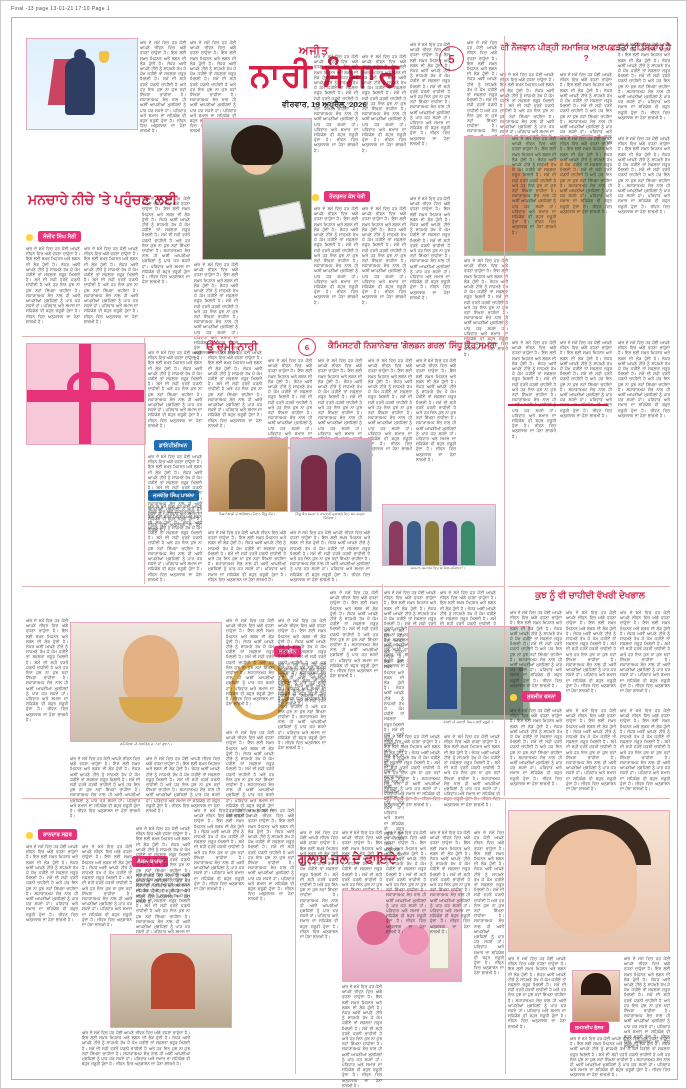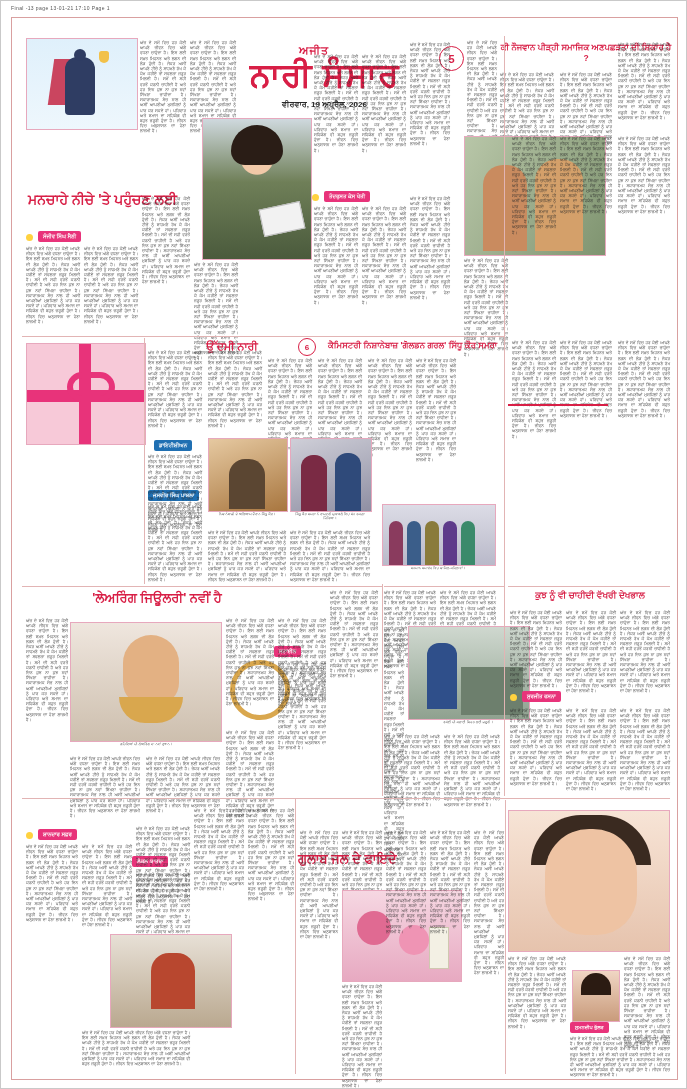--- a/index.html
+++ b/index.html
@@ -203,21 +203,20 @@
     <div class="cap" style="left:370px;top:548px;width:112px;">ਸਨਮਾਨ ਸਮਾਰੋਹ ਵਿਚ ਸ਼ਾਮਿਲ ਮਹਿਲਾਵਾਂ।</div>
 
     <div class="col txt" style="left:370px;top:486px;width:0px;height:0px;"></div>
 
     <div class="col txt" style="left:500px;top:322px;width:44px;height:236px;">ਅੱਜ ਦੇ ਸਮੇਂ ਵਿਚ ਹਰ ਕੋਈ ਆਪਣੇ ਜੀਵਨ ਵਿਚ ਅੱਗੇ ਵਧਣਾ ਚਾਹੁੰਦਾ ਹੈ। ਇਸ ਲਈ ਸਖ਼ਤ ਮਿਹਨਤ ਅਤੇ ਲਗਨ ਦੀ ਲੋੜ ਹੁੰਦੀ ਹੈ। ਜੇਕਰ ਅਸੀਂ ਆਪਣੇ ਟੀਚੇ ਨੂੰ ਸਾਹਮਣੇ ਰੱਖ ਕੇ ਕੰਮ ਕਰੀਏ ਤਾਂ ਸਫਲਤਾ ਜ਼ਰੂਰ ਮਿਲਦੀ ਹੈ। ਸਮੇਂ ਦੀ ਸਹੀ ਵਰਤੋਂ ਕਰਨੀ ਚਾਹੀਦੀ ਹੈ ਅਤੇ ਹਰ ਦਿਨ ਕੁਝ ਨਾ ਕੁਝ ਨਵਾਂ ਸਿੱਖਣਾ ਚਾਹੀਦਾ ਹੈ। ਸਕਾਰਾਤਮਕ ਸੋਚ ਨਾਲ ਹੀ ਅਸੀਂ ਆਪਣੀਆਂ ਮੁਸ਼ਕਿਲਾਂ ਨੂੰ ਪਾਰ ਕਰ ਸਕਦੇ ਹਾਂ। ਪਰਿਵਾਰ ਅਤੇ ਸਮਾਜ ਦਾ ਸਹਿਯੋਗ ਵੀ ਬਹੁਤ ਜ਼ਰੂਰੀ ਹੁੰਦਾ ਹੈ। ਜੀਵਨ ਵਿਚ ਅਨੁਸ਼ਾਸਨ ਦਾ ਹੋਣਾ ਲਾਜ਼ਮੀ ਹੈ।</div>
     <div class="col txt" style="left:548px;top:322px;width:52px;height:236px;">ਅੱਜ ਦੇ ਸਮੇਂ ਵਿਚ ਹਰ ਕੋਈ ਆਪਣੇ ਜੀਵਨ ਵਿਚ ਅੱਗੇ ਵਧਣਾ ਚਾਹੁੰਦਾ ਹੈ। ਇਸ ਲਈ ਸਖ਼ਤ ਮਿਹਨਤ ਅਤੇ ਲਗਨ ਦੀ ਲੋੜ ਹੁੰਦੀ ਹੈ। ਜੇਕਰ ਅਸੀਂ ਆਪਣੇ ਟੀਚੇ ਨੂੰ ਸਾਹਮਣੇ ਰੱਖ ਕੇ ਕੰਮ ਕਰੀਏ ਤਾਂ ਸਫਲਤਾ ਜ਼ਰੂਰ ਮਿਲਦੀ ਹੈ। ਸਮੇਂ ਦੀ ਸਹੀ ਵਰਤੋਂ ਕਰਨੀ ਚਾਹੀਦੀ ਹੈ ਅਤੇ ਹਰ ਦਿਨ ਕੁਝ ਨਾ ਕੁਝ ਨਵਾਂ ਸਿੱਖਣਾ ਚਾਹੀਦਾ ਹੈ। ਸਕਾਰਾਤਮਕ ਸੋਚ ਨਾਲ ਹੀ ਅਸੀਂ ਆਪਣੀਆਂ ਮੁਸ਼ਕਿਲਾਂ ਨੂੰ ਪਾਰ ਕਰ ਸਕਦੇ ਹਾਂ। ਪਰਿਵਾਰ ਅਤੇ ਸਮਾਜ ਦਾ ਸਹਿਯੋਗ ਵੀ ਬਹੁਤ ਜ਼ਰੂਰੀ ਹੁੰਦਾ ਹੈ। ਜੀਵਨ ਵਿਚ ਅਨੁਸ਼ਾਸਨ ਦਾ ਹੋਣਾ ਲਾਜ਼ਮੀ ਹੈ।</div>
     <div class="col txt" style="left:606px;top:322px;width:52px;height:236px;">ਅੱਜ ਦੇ ਸਮੇਂ ਵਿਚ ਹਰ ਕੋਈ ਆਪਣੇ ਜੀਵਨ ਵਿਚ ਅੱਗੇ ਵਧਣਾ ਚਾਹੁੰਦਾ ਹੈ। ਇਸ ਲਈ ਸਖ਼ਤ ਮਿਹਨਤ ਅਤੇ ਲਗਨ ਦੀ ਲੋੜ ਹੁੰਦੀ ਹੈ। ਜੇਕਰ ਅਸੀਂ ਆਪਣੇ ਟੀਚੇ ਨੂੰ ਸਾਹਮਣੇ ਰੱਖ ਕੇ ਕੰਮ ਕਰੀਏ ਤਾਂ ਸਫਲਤਾ ਜ਼ਰੂਰ ਮਿਲਦੀ ਹੈ। ਸਮੇਂ ਦੀ ਸਹੀ ਵਰਤੋਂ ਕਰਨੀ ਚਾਹੀਦੀ ਹੈ ਅਤੇ ਹਰ ਦਿਨ ਕੁਝ ਨਾ ਕੁਝ ਨਵਾਂ ਸਿੱਖਣਾ ਚਾਹੀਦਾ ਹੈ। ਸਕਾਰਾਤਮਕ ਸੋਚ ਨਾਲ ਹੀ ਅਸੀਂ ਆਪਣੀਆਂ ਮੁਸ਼ਕਿਲਾਂ ਨੂੰ ਪਾਰ ਕਰ ਸਕਦੇ ਹਾਂ। ਪਰਿਵਾਰ ਅਤੇ ਸਮਾਜ ਦਾ ਸਹਿਯੋਗ ਵੀ ਬਹੁਤ ਜ਼ਰੂਰੀ ਹੁੰਦਾ ਹੈ। ਜੀਵਨ ਵਿਚ ਅਨੁਸ਼ਾਸਨ ਦਾ ਹੋਣਾ ਲਾਜ਼ਮੀ ਹੈ।</div>
     <div class="hdbox" style="left:496px;top:386px;width:100px;height:0;"></div>
 
     <div class="sep" style="left:10px;top:568px;width:360px;height:1px;"></div>
-    <div class="hd" style="left:20px;top:572px;width:250px;font-size:13px;text-align:center;">'ਲੇਅਰਿੰਗ ਜਿਊਲਰੀ' ਨਵੀਂ ਹੈ</div>
 
     <div class="col txt" style="left:14px;top:600px;width:42px;height:170px;">ਅੱਜ ਦੇ ਸਮੇਂ ਵਿਚ ਹਰ ਕੋਈ ਆਪਣੇ ਜੀਵਨ ਵਿਚ ਅੱਗੇ ਵਧਣਾ ਚਾਹੁੰਦਾ ਹੈ। ਇਸ ਲਈ ਸਖ਼ਤ ਮਿਹਨਤ ਅਤੇ ਲਗਨ ਦੀ ਲੋੜ ਹੁੰਦੀ ਹੈ। ਜੇਕਰ ਅਸੀਂ ਆਪਣੇ ਟੀਚੇ ਨੂੰ ਸਾਹਮਣੇ ਰੱਖ ਕੇ ਕੰਮ ਕਰੀਏ ਤਾਂ ਸਫਲਤਾ ਜ਼ਰੂਰ ਮਿਲਦੀ ਹੈ। ਸਮੇਂ ਦੀ ਸਹੀ ਵਰਤੋਂ ਕਰਨੀ ਚਾਹੀਦੀ ਹੈ ਅਤੇ ਹਰ ਦਿਨ ਕੁਝ ਨਾ ਕੁਝ ਨਵਾਂ ਸਿੱਖਣਾ ਚਾਹੀਦਾ ਹੈ। ਸਕਾਰਾਤਮਕ ਸੋਚ ਨਾਲ ਹੀ ਅਸੀਂ ਆਪਣੀਆਂ ਮੁਸ਼ਕਿਲਾਂ ਨੂੰ ਪਾਰ ਕਰ ਸਕਦੇ ਹਾਂ। ਪਰਿਵਾਰ ਅਤੇ ਸਮਾਜ ਦਾ ਸਹਿਯੋਗ ਵੀ ਬਹੁਤ ਜ਼ਰੂਰੀ ਹੁੰਦਾ ਹੈ। ਜੀਵਨ ਵਿਚ ਅਨੁਸ਼ਾਸਨ ਦਾ ਹੋਣਾ ਲਾਜ਼ਮੀ ਹੈ।</div>
     <div class="photo-jewel border-pink">
       <div class="face"></div>
       <div class="neck"></div>
     </div>
     <div class="cap" style="left:60px;top:724px;width:148px;">ਗਹਿਣਿਆਂ ਦੀ ਲੇਅਰਿੰਗ ਦਾ ਨਵਾਂ ਰੁਝਾਨ।</div>
     <div class="col txt" style="left:58px;top:738px;width:70px;height:32px;">ਅੱਜ ਦੇ ਸਮੇਂ ਵਿਚ ਹਰ ਕੋਈ ਆਪਣੇ ਜੀਵਨ ਵਿਚ ਅੱਗੇ ਵਧਣਾ ਚਾਹੁੰਦਾ ਹੈ। ਇਸ ਲਈ ਸਖ਼ਤ ਮਿਹਨਤ ਅਤੇ ਲਗਨ ਦੀ ਲੋੜ ਹੁੰਦੀ ਹੈ। ਜੇਕਰ ਅਸੀਂ ਆਪਣੇ ਟੀਚੇ ਨੂੰ ਸਾਹਮਣੇ ਰੱਖ ਕੇ ਕੰਮ ਕਰੀਏ ਤਾਂ ਸਫਲਤਾ ਜ਼ਰੂਰ ਮਿਲਦੀ ਹੈ। ਸਮੇਂ ਦੀ ਸਹੀ ਵਰਤੋਂ ਕਰਨੀ ਚਾਹੀਦੀ ਹੈ ਅਤੇ ਹਰ ਦਿਨ ਕੁਝ ਨਾ ਕੁਝ ਨਵਾਂ ਸਿੱਖਣਾ ਚਾਹੀਦਾ ਹੈ। ਸਕਾਰਾਤਮਕ ਸੋਚ ਨਾਲ ਹੀ ਅਸੀਂ ਆਪਣੀਆਂ ਮੁਸ਼ਕਿਲਾਂ ਨੂੰ ਪਾਰ ਕਰ ਸਕਦੇ ਹਾਂ। ਪਰਿਵਾਰ ਅਤੇ ਸਮਾਜ ਦਾ ਸਹਿਯੋਗ ਵੀ ਬਹੁਤ ਜ਼ਰੂਰੀ ਹੁੰਦਾ ਹੈ। ਜੀਵਨ ਵਿਚ ਅਨੁਸ਼ਾਸਨ ਦਾ ਹੋਣਾ ਲਾਜ਼ਮੀ ਹੈ।</div>
     <div class="col txt" style="left:134px;top:738px;width:74px;height:32px;">ਅੱਜ ਦੇ ਸਮੇਂ ਵਿਚ ਹਰ ਕੋਈ ਆਪਣੇ ਜੀਵਨ ਵਿਚ ਅੱਗੇ ਵਧਣਾ ਚਾਹੁੰਦਾ ਹੈ। ਇਸ ਲਈ ਸਖ਼ਤ ਮਿਹਨਤ ਅਤੇ ਲਗਨ ਦੀ ਲੋੜ ਹੁੰਦੀ ਹੈ। ਜੇਕਰ ਅਸੀਂ ਆਪਣੇ ਟੀਚੇ ਨੂੰ ਸਾਹਮਣੇ ਰੱਖ ਕੇ ਕੰਮ ਕਰੀਏ ਤਾਂ ਸਫਲਤਾ ਜ਼ਰੂਰ ਮਿਲਦੀ ਹੈ। ਸਮੇਂ ਦੀ ਸਹੀ ਵਰਤੋਂ ਕਰਨੀ ਚਾਹੀਦੀ ਹੈ ਅਤੇ ਹਰ ਦਿਨ ਕੁਝ ਨਾ ਕੁਝ ਨਵਾਂ ਸਿੱਖਣਾ ਚਾਹੀਦਾ ਹੈ। ਸਕਾਰਾਤਮਕ ਸੋਚ ਨਾਲ ਹੀ ਅਸੀਂ ਆਪਣੀਆਂ ਮੁਸ਼ਕਿਲਾਂ ਨੂੰ ਪਾਰ ਕਰ ਸਕਦੇ ਹਾਂ। ਪਰਿਵਾਰ ਅਤੇ ਸਮਾਜ ਦਾ ਸਹਿਯੋਗ ਵੀ ਬਹੁਤ ਜ਼ਰੂਰੀ ਹੁੰਦਾ ਹੈ। ਜੀਵਨ ਵਿਚ ਅਨੁਸ਼ਾਸਨ ਦਾ ਹੋਣਾ ਲਾਜ਼ਮੀ ਹੈ।</div>
 

